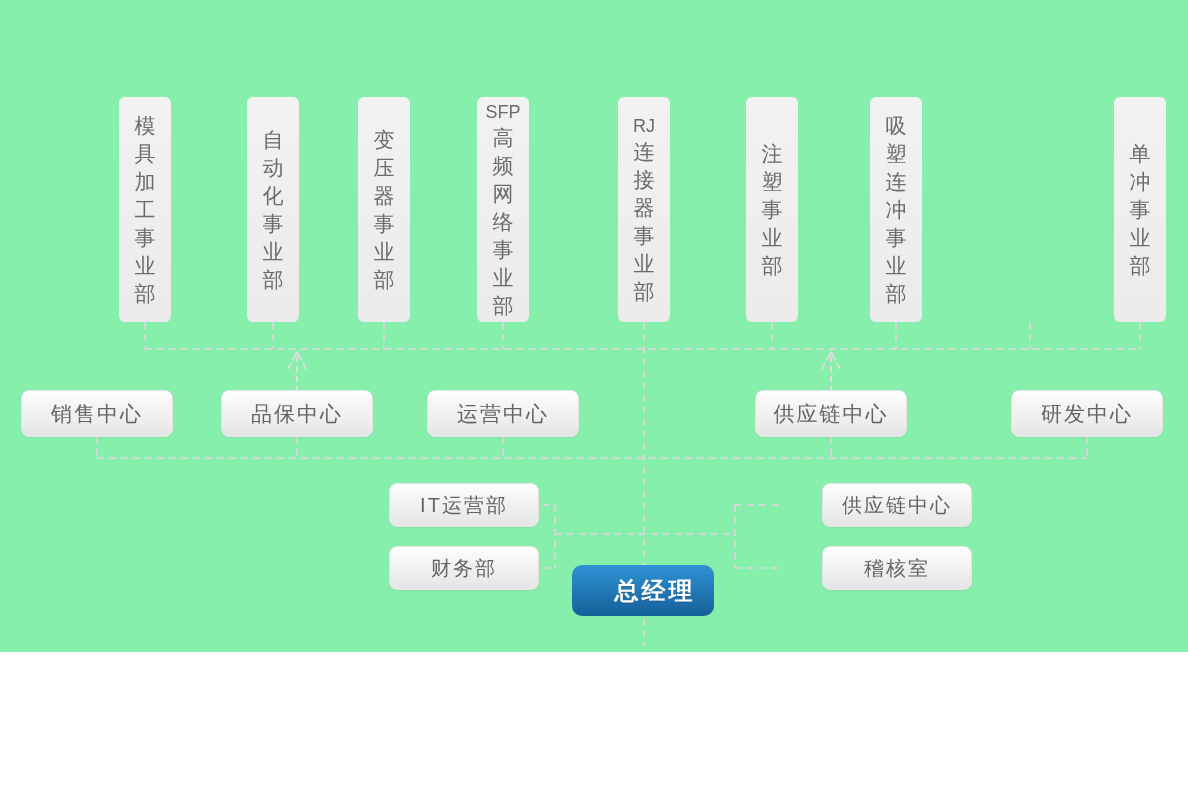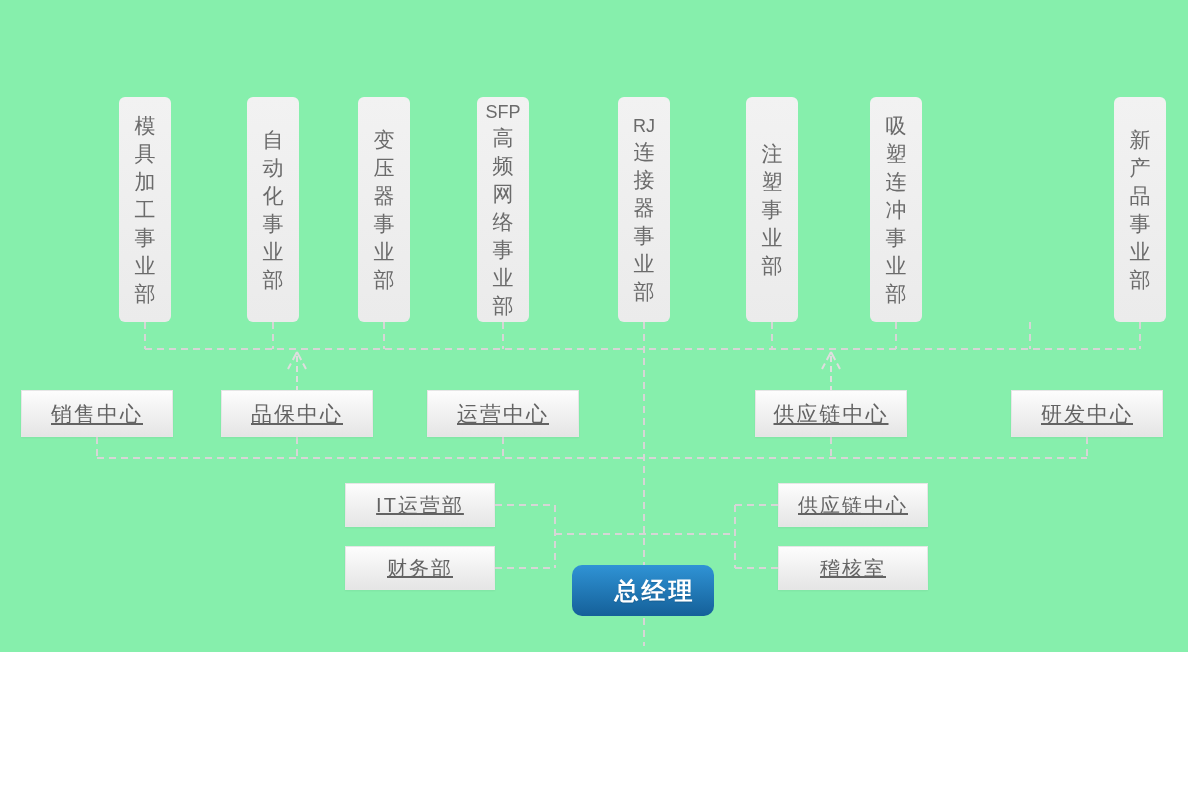--- a/index.html
+++ b/index.html
@@ -8,26 +8,26 @@
   .stage svg{position:absolute;left:0;top:0;z-index:0;}
   .node{position:absolute;z-index:1;box-sizing:border-box;display:flex;align-items:center;justify-content:center;color:#666;}
   
   .unit{width:52px;height:225px;top:97px;border-radius:6px;
         background:linear-gradient(#f2f2f2,#ebebeb);
         flex-direction:column;font-size:21px;}
   .uprefix{display:block;font-size:18px;line-height:24px;color:#6b6b6b;text-align:center;}
   .uprefix:empty{display:none;}
   .ulabel{display:block;width:24px;line-height:28px;text-align:center;color:#6b6b6b;}
   
-  .center,.dept{border-radius:0;border:1px solid #e6e6e6;
+  .center,.dept{border-radius:8px;border:1px solid #e6e6e6;
         background:linear-gradient(#fdfdfd,#e5e5e5);
         box-shadow:0 1px 2px rgba(0,0,0,0.05);
-        font-size:21px;letter-spacing:2px;color:#636363;text-decoration:underline;}
+        font-size:21px;letter-spacing:2px;color:#636363;}
   .center{width:152px;height:47px;top:390px;}
-  .dept{width:150px;height:44px;font-size:20px;}
+  .dept{width:150px;height:44px;font-size:20px;margin-left:44px;}
   
   .exec{width:142px;height:51px;left:572px;border-radius:10px;
         background:linear-gradient(#2f93d5,#156099);
         color:#ffffff;font-size:24px;font-weight:bold;letter-spacing:3px;
         text-shadow:0 1px 1px rgba(0,0,0,0.15);padding-left:24px;}
 </style>
 </head>
 <body>
 
 <div class="stage">
@@ -79,21 +79,21 @@
   <div class="node unit" style="left:746px">
 
     <span class="ulabel">注塑事业部</span>
   </div>
   <div class="node unit" style="left:870px">
 
     <span class="ulabel">吸塑连冲事业部</span>
   </div>
   <div class="node unit" style="left:1114px">
 
-    <span class="ulabel">新产品事业部</span>
+    <span class="ulabel">单冲事业部</span>
   </div>
 
   <div class="node center" style="left:21px">销售中心</div>
   <div class="node center" style="left:221px">品保中心</div>
   <div class="node center" style="left:427px">运营中心</div>
   <div class="node center" style="left:755px">供应链中心</div>
   <div class="node center" style="left:1011px">研发中心</div>
 
   <div class="node dept" style="left:345px;top:483px">IT运营部</div>
   <div class="node dept" style="left:345px;top:546px">财务部</div>

